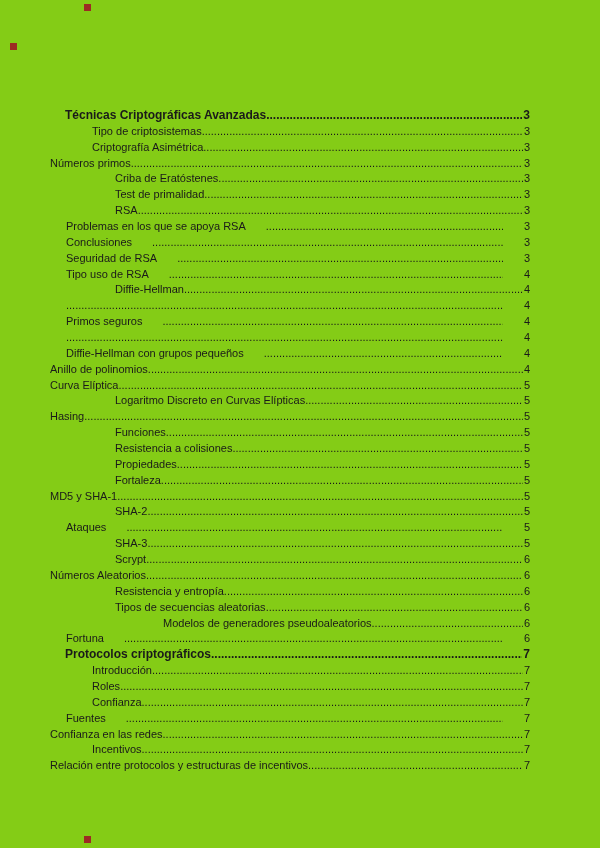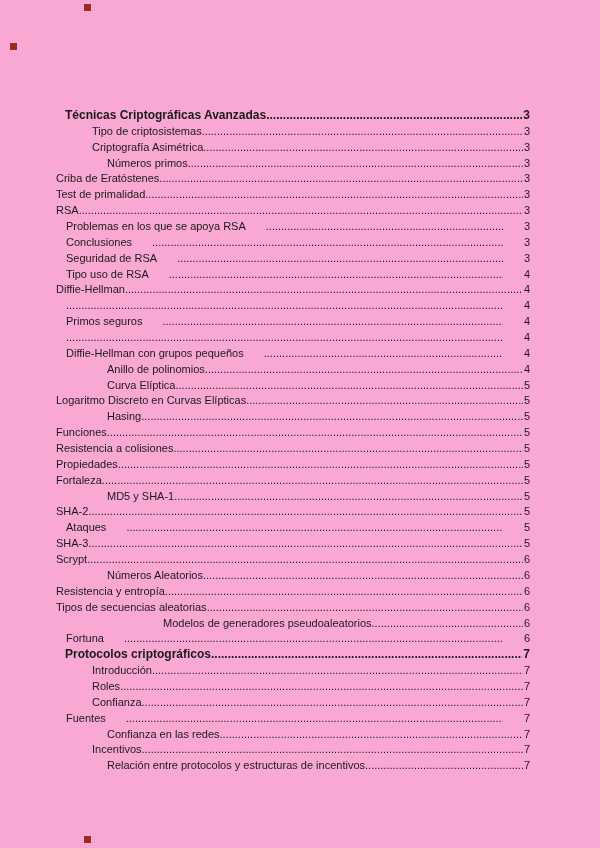--- a/index.html
+++ b/index.html
@@ -7,21 +7,21 @@
     padding: 0;
     width: 600px;
     height: 848px;
     background: #ffffff;
     overflow: hidden;
   }
   .page {
     position: relative;
     width: 600px;
     height: 848px;
-    background: #f9a8d4;
+    background: #84cc16;
     font-family: "Liberation Sans", "DejaVu Sans", sans-serif;
     color: #1a1a1a;
   }
   .toc {
     position: absolute;
     left: 0;
     top: 108px;
     width: 530px;
   }
   .toc-row {
@@ -31,22 +31,22 @@
     line-height: 15.86px;
     font-size: 11px;
     white-space: nowrap;
   }
   .toc-row.bold {
     font-weight: 700;
     font-size: 12px;
   }
   .lvl1 { padding-left: 65px; }
   .lvl2 { padding-left: 92px; }
-  .lvl3 { padding-left: 107px; }
-  .lvl4 { padding-left: 56px; }
+  .lvl3 { padding-left: 50px; }
+  .lvl4 { padding-left: 115px; }
   .lvl5 { padding-left: 66px; gap: 20px; }
   .lvl6 { padding-left: 163px; }
   .label { flex: 0 0 auto; }
   .leader {
     flex: 1 1 auto;
     overflow: hidden;
     white-space: nowrap;
     min-width: 6px;
     margin-right: 1px;
   }

